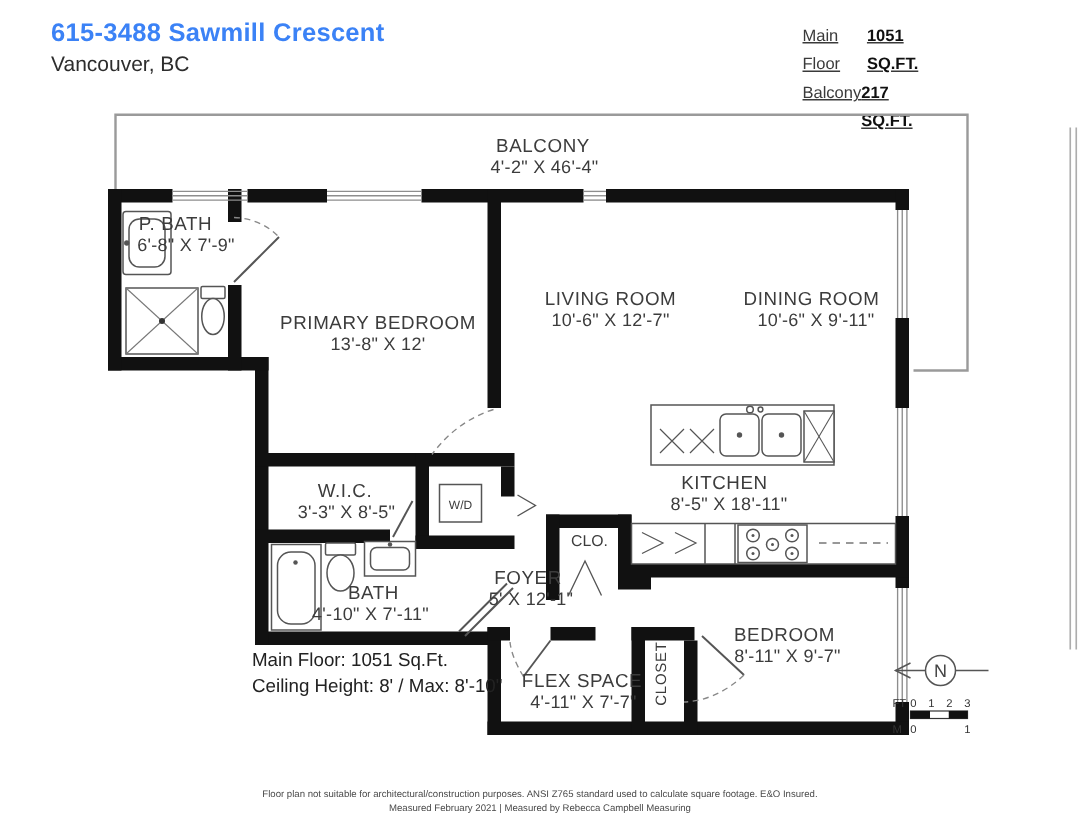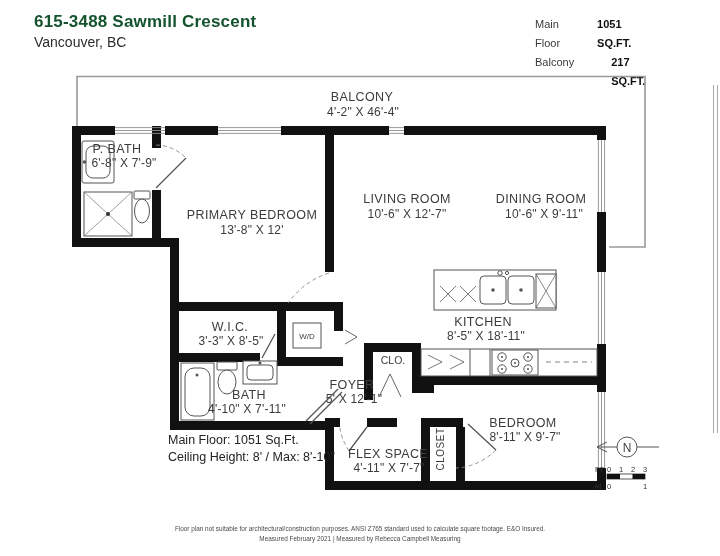--- a/index.html
+++ b/index.html
@@ -1,22 +1,22 @@
 <!DOCTYPE html>
 <html><head>
 <meta charset="utf-8">
 <style>
   html,body{margin:0;padding:0;background:#fff;}
   .stage{position:relative;width:720px;height:556px;background:#fff;overflow:hidden;
          font-family:"Liberation Sans",sans-serif;}
-  .title{position:absolute;left:34px;top:12px;font-size:17px;font-weight:bold;color:#14532d;letter-spacing:.2px;}
+  .title{position:absolute;left:34px;top:12px;font-size:17px;font-weight:bold;color:#3b82f6;letter-spacing:.2px;}
   .city{position:absolute;left:34px;top:34px;font-size:14px;color:#2d2d2d;}
   .areas{position:absolute;left:535px;top:15px;width:94px;font-size:11px;}
-  .arow{display:flex;justify-content:space-between;line-height:19px;color:#3a3a3a;}
-  .aval{font-weight:bold;color:#101010;margin-left:37px;}
+  .arow{display:flex;justify-content:space-between;line-height:19px;color:#3a3a3a;text-decoration:underline;}
+  .aval{font-weight:bold;color:#101010;}
   svg{position:absolute;left:0;top:0;}
   svg text{font-family:"Liberation Sans",sans-serif;fill:#3c3c3c;}
   .rl{font-size:12.5px;letter-spacing:.4px;}
   .rd{font-size:12px;letter-spacing:.2px;}
   .sm{font-size:8px;}
   .clo{font-size:10.5px;}
   .vert{font-size:10px;letter-spacing:.5px;}
   .note{font-size:12.5px;fill:#222;}
   .scale{font-size:7.5px;fill:#333;}
   .foot{font-size:6.4px;fill:#4a4a4a;}

